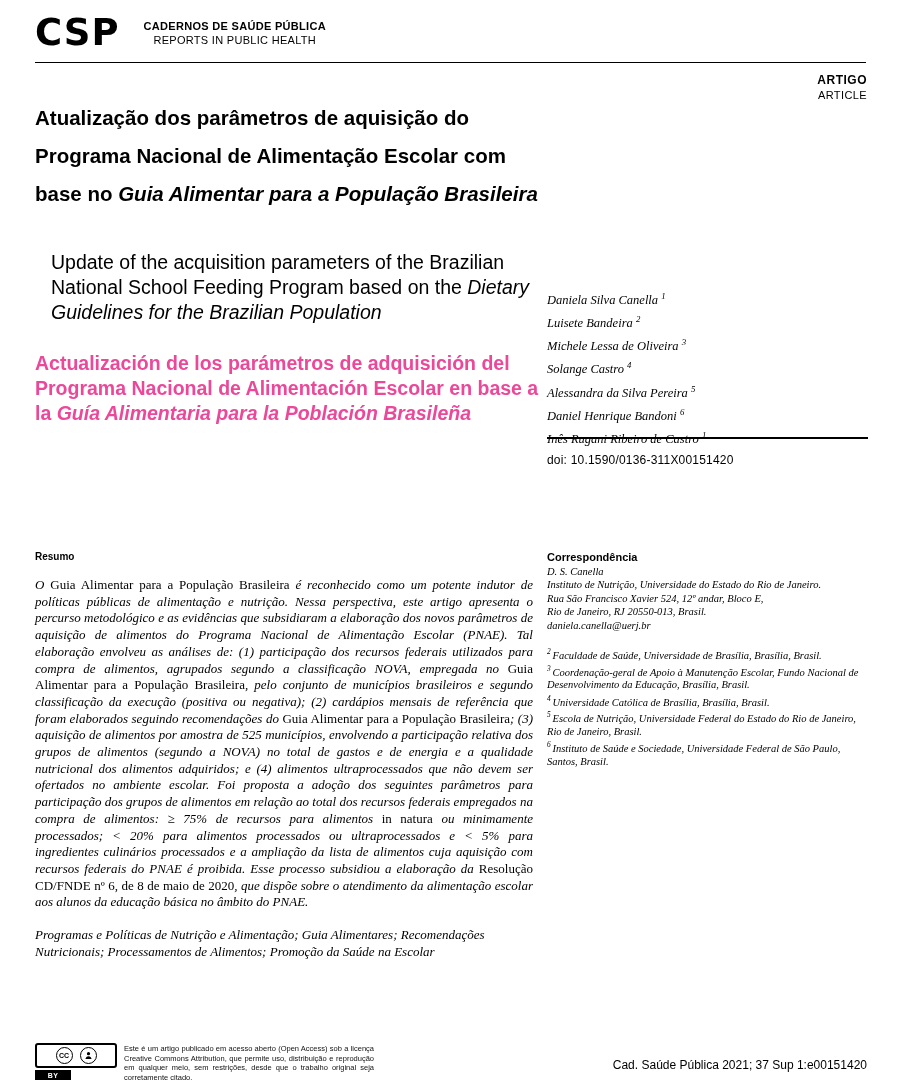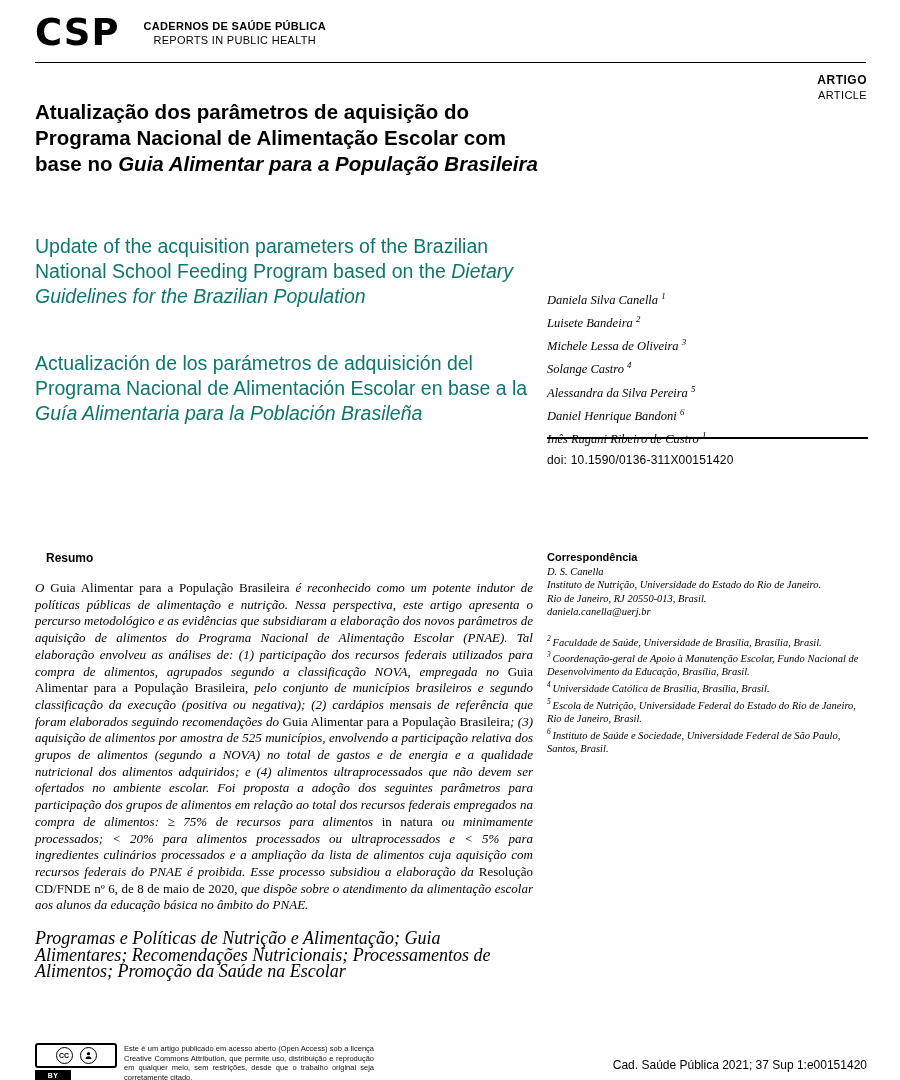--- a/index.html
+++ b/index.html
@@ -14,44 +14,44 @@
   .jname-en{font-size:11px;font-weight:400;letter-spacing:.3px;margin-top:2px;text-align:center;}
 
   .rule-top{position:absolute;left:35px;top:62px;width:831px;height:1px;background:#000;}
 
   .article-type{position:absolute;right:33px;top:73px;text-align:right;}
   .at-pt{font-size:12px;font-weight:700;letter-spacing:.5px;}
   .at-en{font-size:11px;font-weight:400;letter-spacing:.4px;margin-top:2px;}
 
   
   .title-pt{position:absolute;left:35px;top:99px;width:505px;margin:0;
-            font-size:20.5px;line-height:26px;font-weight:700;}
-  .title-en{position:absolute;left:35px;top:234px;width:505px;margin:0;
-            font-size:19.5px;line-height:25px;font-weight:400;color:#0f766e;}
+            font-size:20.5px;line-height:38px;font-weight:700;}
+  .title-en{position:absolute;left:35px;top:234px;width:505px;margin:16px;
+            font-size:19.5px;line-height:25px;font-weight:400;color:#000000;}
   .title-es{position:absolute;left:35px;top:351px;width:505px;margin:0;
-            font-size:19.5px;line-height:25px;font-weight:400;color:#0f766e;}
+            font-size:19.5px;line-height:25px;font-weight:700;color:#ec4899;}
   .it{font-style:italic;}
   .rm{font-style:normal;}
 
   
   .authors{position:absolute;left:547px;top:287px;width:322px;
            font-family:"Liberation Serif",serif;font-style:italic;
            font-size:12.5px;line-height:19px;}
   .author sup{font-size:70%;}
 
   .rule-right{position:absolute;left:547px;top:437px;width:321px;height:2px;background:#000;}
   .doi{position:absolute;left:547px;top:453px;font-size:12px;letter-spacing:.2px;}
 
   
   .abstract{position:absolute;left:35px;top:551px;width:498px;}
-  .abstract-heading{margin:0 11px 15px;font-size:12px;font-weight:700;}
+  .abstract-heading{margin:0 0 15px;font-size:10px;font-weight:700;}
   .abstract-text{margin:0;font-family:"Liberation Serif",serif;font-style:italic;
                  font-size:13px;line-height:16.7px;text-align:justify;}
   .keywords{margin:16px 0 0;font-family:"Liberation Serif",serif;font-style:italic;
-            font-size:18px;line-height:16.7px;}
+            font-size:13px;line-height:16.7px;}
 
   
   .corr{position:absolute;left:547px;top:551px;width:322px;}
   .corr-heading{margin:0 0 2px;font-size:11px;font-weight:700;}
   .corr-line,.email{font-family:"Liberation Serif",serif;font-style:italic;
                     font-size:10.5px;line-height:13.4px;}
   .affiliations{margin-top:13px;}
   .aff{font-family:"Liberation Serif",serif;font-style:italic;
        font-size:10.5px;line-height:13.2px;}
   .aff sup{font-size:70%;}
@@ -110,20 +110,21 @@
     <h3 class="abstract-heading">Resumo</h3>
     <p class="abstract-text"><span class="it">O </span><span class="rm">Guia Alimentar para a População Brasileira</span><span class="it"> é reconhecido como um potente indutor de políticas públicas de alimentação e nutrição. Nessa perspectiva, este artigo apresenta o percurso metodológico e as evidências que subsidiaram a elaboração dos novos parâmetros de aquisição de alimentos do Programa Nacional de Alimentação Escolar (PNAE). Tal elaboração envolveu as análises de: (1) participação dos recursos federais utilizados para compra de alimentos, agrupados segundo a classificação NOVA, empregada no </span><span class="rm">Guia Alimentar para a População Brasileira</span><span class="it">, pelo conjunto de municípios brasileiros e segundo classificação da execução (positiva ou negativa); (2) cardápios mensais de referência que foram elaborados seguindo recomendações do </span><span class="rm">Guia Alimentar para a População Brasileira</span><span class="it">; (3) aquisição de alimentos por amostra de 525 municípios, envolvendo a participação relativa dos grupos de alimentos (segundo a NOVA) no total de gastos e de energia e a qualidade nutricional dos alimentos adquiridos; e (4) alimentos ultraprocessados que não devem ser ofertados no ambiente escolar. Foi proposta a adoção dos seguintes parâmetros para participação dos grupos de alimentos em relação ao total dos recursos federais empregados na compra de alimentos: ≥ 75% de recursos para alimentos </span><span class="rm">in natura</span><span class="it"> ou minimamente processados; &lt; 20% para alimentos processados ou ultraprocessados e &lt; 5% para ingredientes culinários processados e a ampliação da lista de alimentos cuja aquisição com recursos federais do PNAE é proibida. Esse processo subsidiou a elaboração da </span><span class="rm">Resolução CD/FNDE nº 6, de 8 de maio de 2020</span><span class="it">, que dispõe sobre o atendimento da alimentação escolar aos alunos da educação básica no âmbito do PNAE.</span></p>
     <p class="keywords">Programas e Políticas de Nutrição e Alimentação; Guia Alimentares; Recomendações Nutricionais; Processamentos de Alimentos; Promoção da Saúde na Escolar</p>
   </section>
 
   <aside class="corr">
     <h4 class="corr-heading">Correspondência</h4>
     <div class="corr-lines">
         <div class="corr-line">D. S. Canella</div>
         <div class="corr-line">Instituto de Nutrição, Universidade do Estado do Rio de Janeiro.</div>
+        <div class="corr-line">Rua São Francisco Xavier 524, 12º andar, Bloco E,</div>
         <div class="corr-line">Rio de Janeiro, RJ 20550-013, Brasil.</div>
       </div>
     <div class="email">daniela.canella@uerj.br</div>
     <div class="affiliations">
         <div class="aff"><sup>2 </sup><span>Faculdade de Saúde, Universidade de Brasília, Brasília, Brasil.</span></div>
         <div class="aff"><sup>3 </sup><span>Coordenação-geral de Apoio à Manutenção Escolar, Fundo Nacional de Desenvolvimento da Educação, Brasília, Brasil.</span></div>
         <div class="aff"><sup>4 </sup><span>Universidade Católica de Brasília, Brasília, Brasil.</span></div>
         <div class="aff"><sup>5 </sup><span>Escola de Nutrição, Universidade Federal do Estado do Rio de Janeiro, Rio de Janeiro, Brasil.</span></div>
         <div class="aff"><sup>6 </sup><span>Instituto de Saúde e Sociedade, Universidade Federal de São Paulo, Santos, Brasil.</span></div>
       </div>

